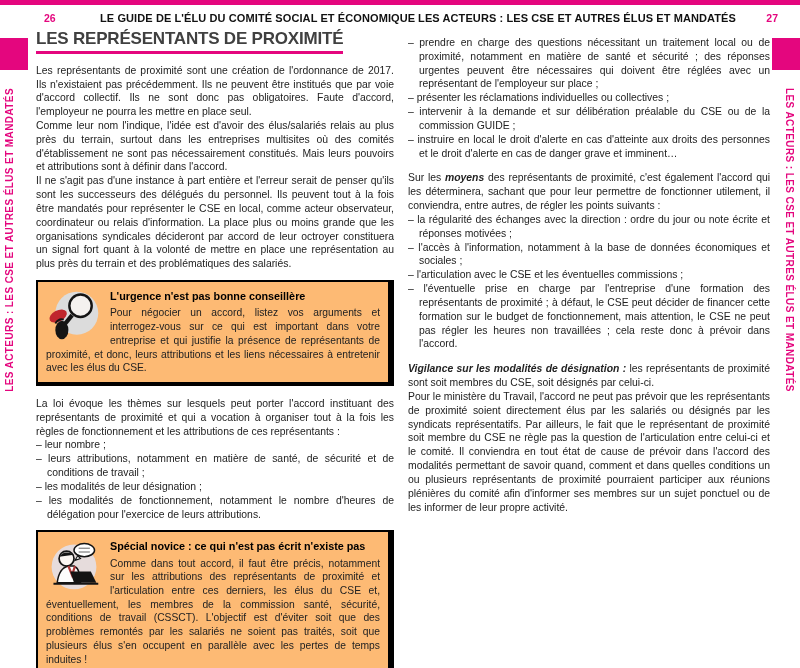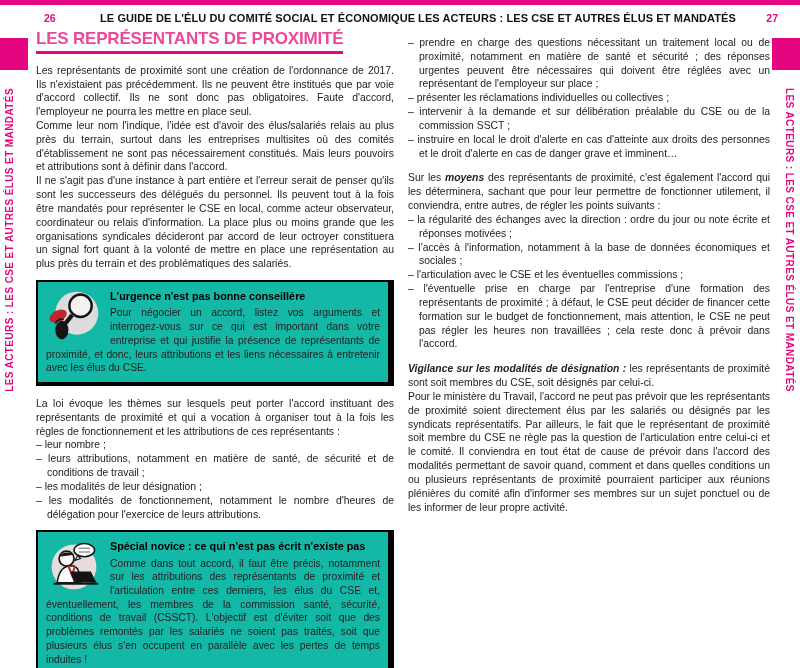--- a/index.html
+++ b/index.html
@@ -22,31 +22,31 @@
   .vside{position:absolute;font-size:10px;font-weight:bold;color:#e4067e;
     white-space:nowrap;letter-spacing:0.4px;writing-mode:vertical-rl;}
   .vside.left{left:4px;top:88px;transform:rotate(180deg);}
   .vside.right{right:5px;top:88px;}
 
   .col{position:absolute;font-size:10.4px;line-height:1.33;text-align:justify;}
   #col-left{left:36px;top:30px;width:358px;}
   #col-right{left:408px;top:36px;width:362px;}
 
   .page-title{
-    display:inline-block;color:#ec4899;font-weight:800;font-size:17px;
+    display:inline-block;color:#404040;font-weight:800;font-size:17px;
     letter-spacing:-0.2px;border-bottom:3px solid #e4067e;padding-bottom:2px;
     margin:0 0 10px 0;line-height:1.1;white-space:nowrap;
   }
   p.body{margin:0;}
   .gap-m{height:11px;}
 
   .bullets .bullet{padding-left:11px;text-indent:-11px;text-align:justify;}
 
   .callout{
-    background:#14b8a6;border:2px solid #000;border-right-width:6px;border-bottom-width:4px;
+    background:#fdba74;border:2px solid #000;border-right-width:6px;border-bottom-width:4px;
     padding:6px 8px 7px 8px;margin:9px 0 11px 0;font-size:10.3px;
   }
   .callout .ico{float:left;width:56px;height:56px;margin:0 8px 2px 0;}
   .callout .c-title{font-weight:bold;color:#000;font-size:10.8px;margin:1px 0 3px 0;text-align:left;}
   .callout .c-body{text-align:justify;}
   .callout::after{content:"";display:block;clear:both;}
 
   .bi{font-weight:bold;font-style:italic;}
 </style>
 </head>
@@ -111,21 +111,21 @@
     <div class="c-body">Comme dans tout accord, il faut être précis, notamment sur les attributions des représentants de proximité et l'articulation entre ces derniers, les élus du CSE et, éventuellement, les membres de la commission santé, sécurité, conditions de travail (CSSCT). L'objectif est d'éviter soit que des problèmes remontés par les salariés ne soient pas traités, soit que plusieurs élus s'en occupent en parallèle avec les pertes de temps induites !</div>
   </div>
 
   
 </div>
 
 <div class="col" id="col-right">
   <div class="bullets">
       <div class="bullet">– prendre en charge des questions nécessitant un traitement local ou de proximité, notamment en matière de santé et sécurité ; des réponses urgentes peuvent être nécessaires qui doivent être réglées avec un représentant de l'employeur sur place ;</div>
       <div class="bullet">– présenter les réclamations individuelles ou collectives ;</div>
-      <div class="bullet">– intervenir à la demande et sur délibération préalable du CSE ou de la commission SSCT ;</div>
+      <div class="bullet">– intervenir à la demande et sur délibération préalable du CSE ou de la commission GUIDE ;</div>
       <div class="bullet">– instruire en local le droit d'alerte en cas d'atteinte aux droits des personnes et le droit d'alerte en cas de danger grave et imminent…</div>
     </div>
 
   <div class="gap-m"></div>
   <p class="body"><span>Sur les </span><span class="bi">moyens</span><span> des représentants de proximité, c'est également l'accord qui les déterminera, sachant que pour leur permettre de fonctionner utilement, il conviendra, entre autres, de régler les points suivants :</span></p>
 
   <div class="bullets">
       <div class="bullet">– la régularité des échanges avec la direction : ordre du jour ou note écrite et réponses motivées ;</div>
       <div class="bullet">– l'accès à l'information, notamment à la base de données économiques et sociales ;</div>
       <div class="bullet">– l'articulation avec le CSE et les éventuelles commissions ;</div>

